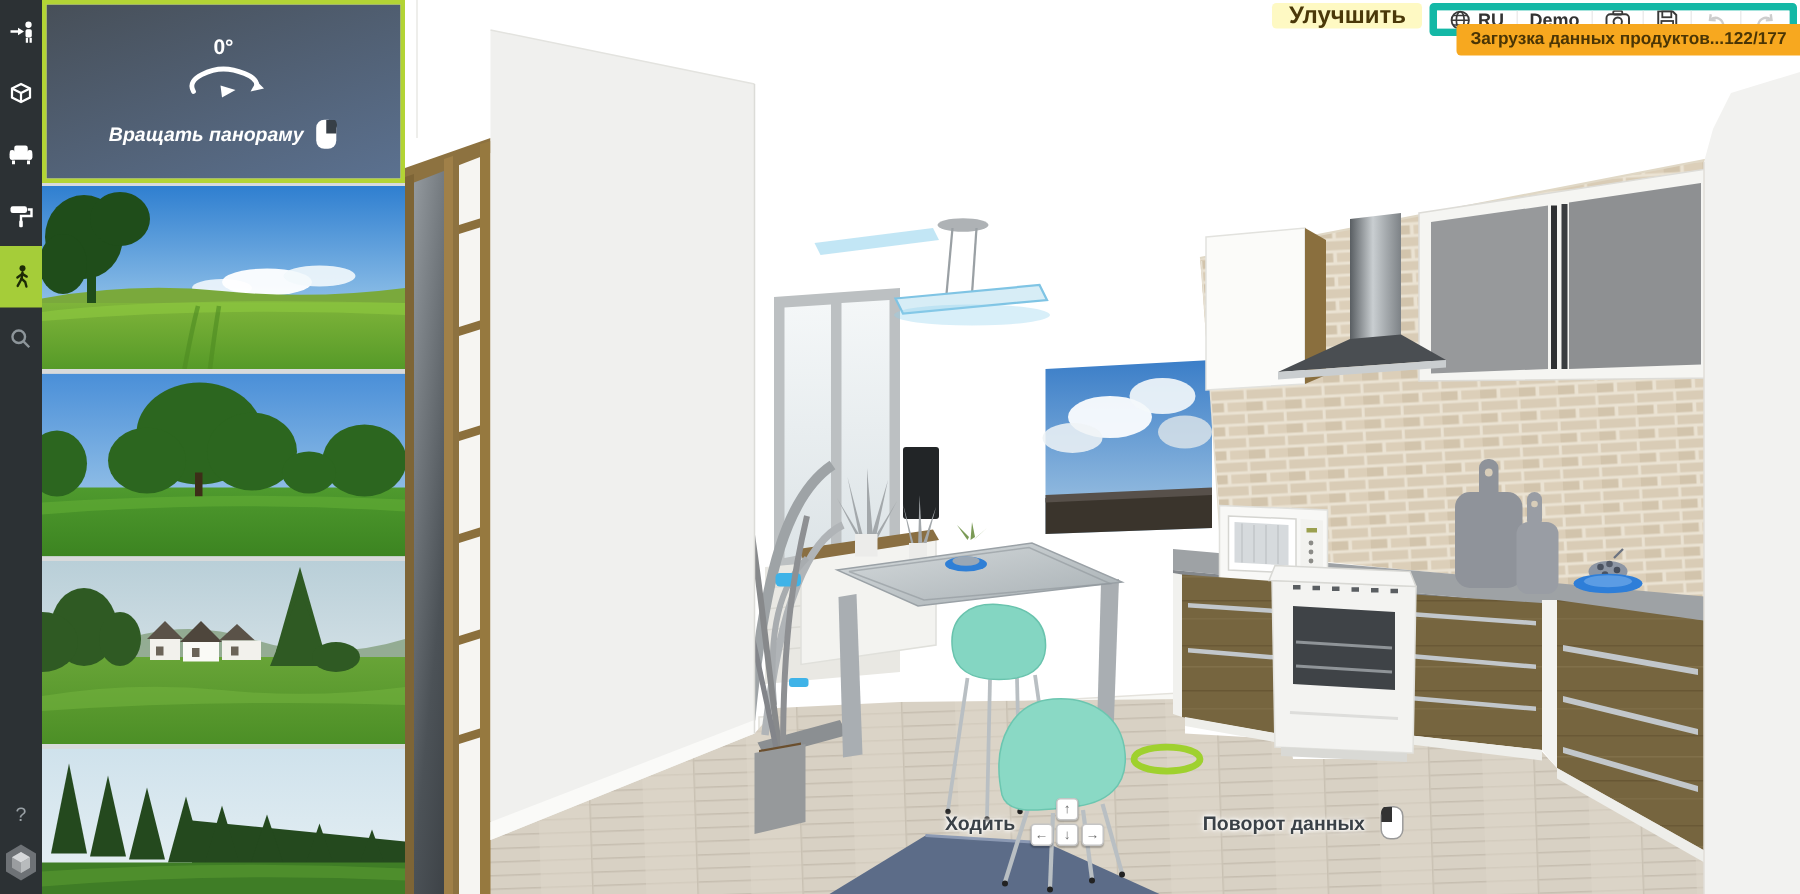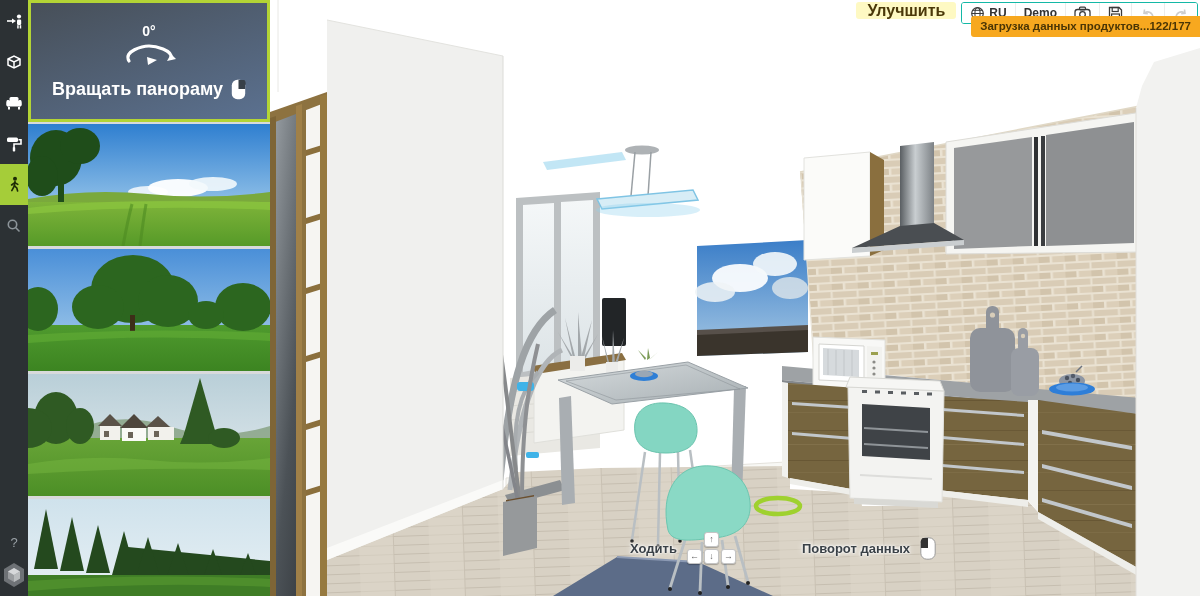--- a/index.html
+++ b/index.html
@@ -12,29 +12,29 @@
   .side-item { width:28px; height:41px; display:flex; align-items:center; justify-content:center; cursor:pointer; }
   .side-item.active { background:#a5cd39; }
   .side-help { position:absolute; left:0; bottom:46px; width:28px; text-align:center; color:#9aa1a6; font-size:13px; cursor:pointer; }
   .side-logo { position:absolute; left:2px; bottom:8px; width:24px; height:26px; }
 
   
   .pano-panel { position:absolute; left:28px; top:0; width:242px; height:596px; background:#d8dadb; z-index:20; }
   .rotate-info { position:absolute; left:0; top:0; width:242px; height:122px; border:3px solid #b3d435; background:linear-gradient(160deg,#474f58,#5b7190); display:flex; flex-direction:column; align-items:center; justify-content:center; gap:4px; }
   .rotate-angle { color:#fff; font-size:14px; font-weight:bold; }
   .rotate-row { display:flex; align-items:center; gap:8px; margin-top:6px; }
-  .rotate-label { color:#fff; font-size:18px; font-weight:bold; }
+  .rotate-label { color:#fff; font-size:13px; font-weight:bold;font-style:italic; }
   .thumbs { position:absolute; left:0; top:124px; width:242px; height:472px; display:flex; flex-direction:column; gap:3px; }
   .thumb { width:242px; height:122px; overflow:hidden; cursor:pointer; flex:0 0 auto; }
   .thumb svg { display:block; }
 
   
   .toolbar { position:absolute; top:2px; right:2px; display:flex; align-items:stretch; gap:5px; z-index:40; }
   .btn-improve { background:#fef9c3; color:#4a3809; font-size:16px; font-weight:bold; border:none; border-radius:3px; padding:0 11px; height:17px; cursor:pointer; }
-  .chip-group { display:flex; background:#fff; border:1px solid #14b8a6; border-radius:3px; height:22px; overflow:hidden;justify-content:space-between; }
+  .chip-group { display:flex; background:#fff; border:5px solid #14b8a6; border-radius:3px; height:22px; overflow:hidden;justify-content:space-between; }
   .chip { display:flex; align-items:center; gap:4px; padding:0 8px; font-size:12px; font-weight:bold; color:#333; border-left:1px solid #ececec; cursor:pointer; background:#fff; }
   .chip:first-child { border-left:none; }
   .chip svg { display:block; }
   .toast { position:absolute; top:16px; right:0; background:#f7a81f; color:#4a3505; font-size:11.5px; font-weight:bold; padding:4px 9px 5px 9px; border-radius:3px 0 0 3px; z-index:40; white-space:nowrap; }
 
   
   .walk-controls { position:absolute; left:630px; top:532px; display:flex; align-items:center; gap:10px; z-index:35; }
   .ctl-label { font-size:13px; font-weight:bold; color:#3a4147; text-shadow:0 0 3px #fff, 0 0 2px #fff, 0 0 6px #fff; }
   .keypad { display:grid; grid-template-columns:repeat(3,15px); grid-template-rows:15px 15px; gap:2px; }
   .key { grid-row:2; width:15px; height:15px; background:#fff; border:1px solid #c4c4c4; border-radius:3px; box-shadow:0 1px 1px rgba(0,0,0,.25); color:#6a6a6a; font-size:9px; line-height:13px; text-align:center; cursor:pointer; }

